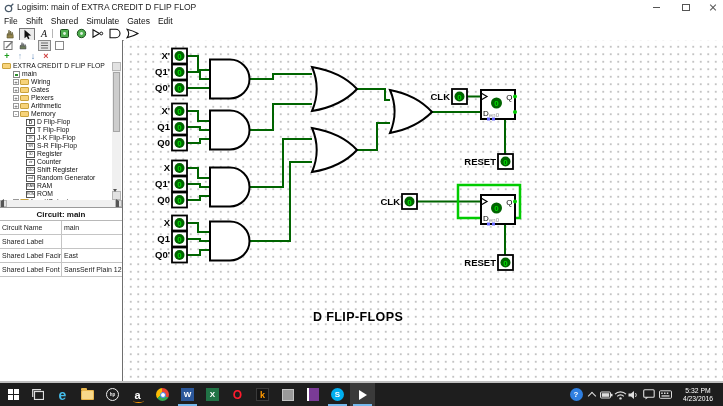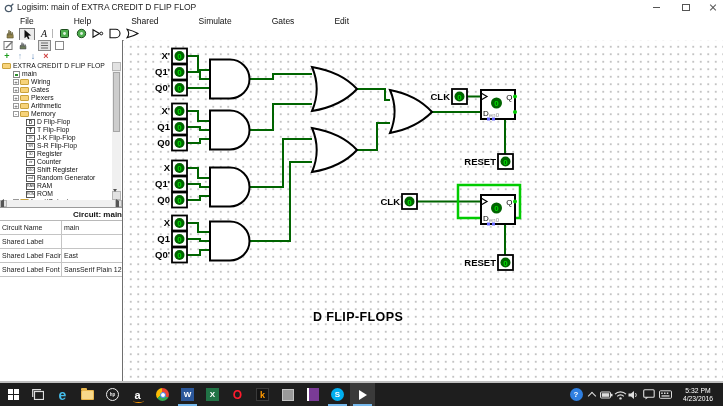--- a/index.html
+++ b/index.html
@@ -10,21 +10,21 @@
   .titlebar{position:absolute;left:0;top:0;width:723px;height:15px;background:#fff;}
   .titlebar .title{position:absolute;left:17px;top:2px;font-size:8.5px;color:#222;white-space:nowrap;}
   .wc{position:absolute;top:3px;width:10px;height:9px;display:flex;align-items:center;justify-content:center;}
   .wc-min-bar{width:7px;height:1px;background:#555;}
   .wc-restore-box{width:6px;height:5px;border:1px solid #555;}
   .wc-close-x{position:relative;width:8px;height:8px;}
   .wc-close-x::before,.wc-close-x::after{content:"";position:absolute;left:0;top:3.5px;width:8px;height:1px;background:#555;}
   .wc-close-x::before{transform:rotate(45deg);} .wc-close-x::after{transform:rotate(-45deg);}
   
   .menubar{position:absolute;left:0;top:15px;width:723px;height:13px;background:#fff;font-size:8.5px;color:#111;}
-  .menubar span{display:inline-block;padding:1px 20px;cursor:default;}
+  .menubar span{display:inline-block;padding:1px 4px;cursor:default;}
   
   .toolbar{position:absolute;left:0;top:28px;width:723px;height:12px;background:#fff;border-bottom:1px solid #a8a8a8;}
   .tbtn{position:absolute;top:0;width:14px;height:11px;display:flex;align-items:center;justify-content:center;}
   .tbtn.sel{border:1px solid #777;background:#ececec;}
   .tsep{position:absolute;top:1px;width:1px;height:9px;background:#b5b5b5;}
   .atool{font-family:"Liberation Serif",serif;font-style:italic;font-size:10px;line-height:10px;color:#111;}
   
   .sidepanel{position:absolute;left:0;top:40px;width:123px;height:341px;background:#fff;border-right:1px solid #6f6f6f;box-sizing:border-box;}
   .exprow{position:absolute;left:0;top:0;width:122px;height:12px;}
   .exprow .eicon{position:absolute;top:0;width:13px;height:11px;display:flex;align-items:center;justify-content:center;}
@@ -44,21 +44,21 @@
   .vscroll{position:absolute;right:1px;top:22px;width:9px;height:138px;background:#f0f0f0;}
   .varrow{position:absolute;left:0;width:9px;height:9px;background:#e2e2e2;border:1px solid #b5b5b5;box-sizing:border-box;}
   .tri-up{width:0;height:0;border-left:2.5px solid transparent;border-right:2.5px solid transparent;border-bottom:3.5px solid #555;margin:2px auto;}
   .tri-dn{width:0;height:0;border-left:2.5px solid transparent;border-right:2.5px solid transparent;border-top:3.5px solid #555;margin:2px auto;}
   .vthumb{position:absolute;left:1px;top:10px;width:7px;height:60px;background:#cdcdcd;border:1px solid #a5a5a5;box-sizing:border-box;}
   .hscroll{position:absolute;left:0;top:160px;width:122px;height:7px;background:#f0f0f0;}
   .harrow{position:absolute;top:0;width:7px;height:7px;background:#e2e2e2;border:1px solid #b5b5b5;box-sizing:border-box;}
   .tri-l{width:0;height:0;border-top:2.5px solid transparent;border-bottom:2.5px solid transparent;border-right:3px solid #555;margin:0 auto;margin-top:0.5px;}
   .tri-r{width:0;height:0;border-top:2.5px solid transparent;border-bottom:2.5px solid transparent;border-left:3px solid #555;margin:0 auto;margin-top:0.5px;}
   
-  .phead{position:absolute;left:0;top:167px;width:122px;height:13px;border-top:1px solid #9a9a9a;font-size:8px;font-weight:bold;text-align:right;line-height:13px;color:#111;background:#fff;}
+  .phead{position:absolute;left:0;top:167px;width:122px;height:13px;border-top:1px solid #9a9a9a;font-size:8px;font-weight:bold;text-align:center;line-height:13px;color:#111;background:#fff;}
   .ptable{position:absolute;left:0;top:180px;width:122px;font-size:7px;color:#222;border-top:1px solid #b8b8b8;}
   .prow{display:flex;height:13px;line-height:13px;border-bottom:1px solid #c4c4c4;}
   .pname{width:62px;padding-left:2px;border-right:1px solid #c4c4c4;box-sizing:border-box;overflow:hidden;white-space:nowrap;}
   .pval{flex:1;padding-left:2px;overflow:hidden;white-space:nowrap;}
   .zoomstrip{position:absolute;left:0;bottom:0;width:122px;height:14px;border-top:1px solid #9a9a9a;background:#fff;}
   .zoomval{position:absolute;left:3px;top:2px;font-size:8px;color:#222;}
   .spinner{position:absolute;right:14px;top:1px;width:11px;height:11px;border:1px solid #b0b0b0;box-sizing:border-box;background:#f4f4f4;}
   .spin-up{width:0;height:0;border-left:2.5px solid transparent;border-right:2.5px solid transparent;border-bottom:3px solid #444;margin:1.5px auto 1px;}
   .spin-dn{width:0;height:0;border-left:2.5px solid transparent;border-right:2.5px solid transparent;border-top:3px solid #444;margin:0 auto;}
   .gridbtn{position:absolute;right:1px;top:1px;width:11px;height:11px;border:1px solid #c0c0c0;box-sizing:border-box;background-image:radial-gradient(#888 0.7px,transparent 0.8px);background-size:3.3px 3.3px;background-position:1px 1px;}
@@ -117,21 +117,21 @@
       </span>
     <span class="wc" style="right:32px;">
         <span class="wc-restore-box"></span>
       </span>
     <span class="wc" style="right:5px;">
         <span class="wc-close-x"></span>
       </span>
   </div>
 
   <div class="menubar">
-    <span>File</span><span>Help</span><span>Shared</span><span>Simulate</span><span>Gates</span><span>Edit</span>
+    <span>File</span><span>Shift</span><span>Shared</span><span>Simulate</span><span>Gates</span><span>Edit</span>
   </div>
 
   <div class="toolbar">
     <span class="tbtn" style="left:3px;">
       <svg width="11" height="11">
           <path d="M2,10 C2,7.5 2,5.5 3,5.5 L3,7.5 L4,2 L5,7.2 L5.6,3 L6.5,7.2 L7.2,4.2 L8.2,7.4 L8.2,10 Z" fill="#97874e" stroke="#55502a" stroke-width="0.6"></path>
         </svg>
     </span>
     <span class="tbtn sel" style="left:19px;">
       <svg width="11" height="11">

